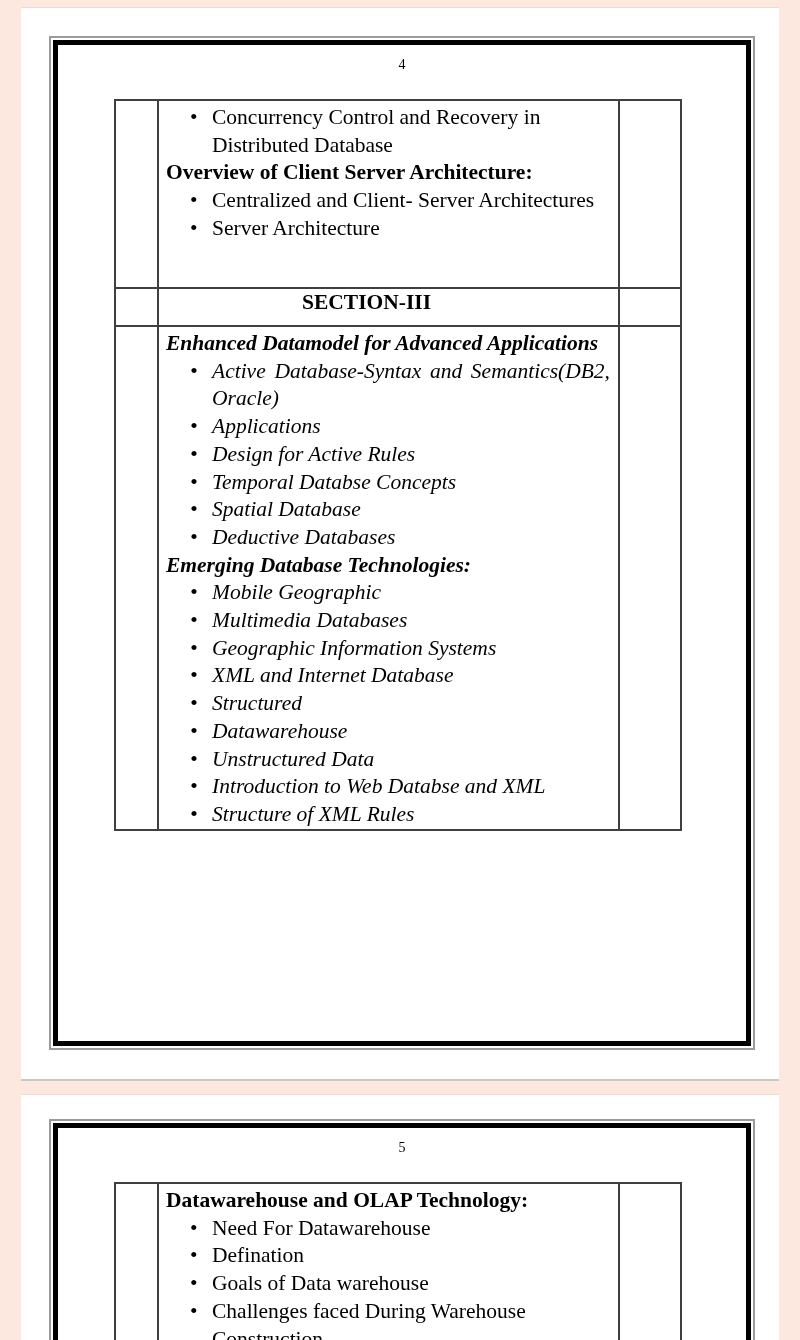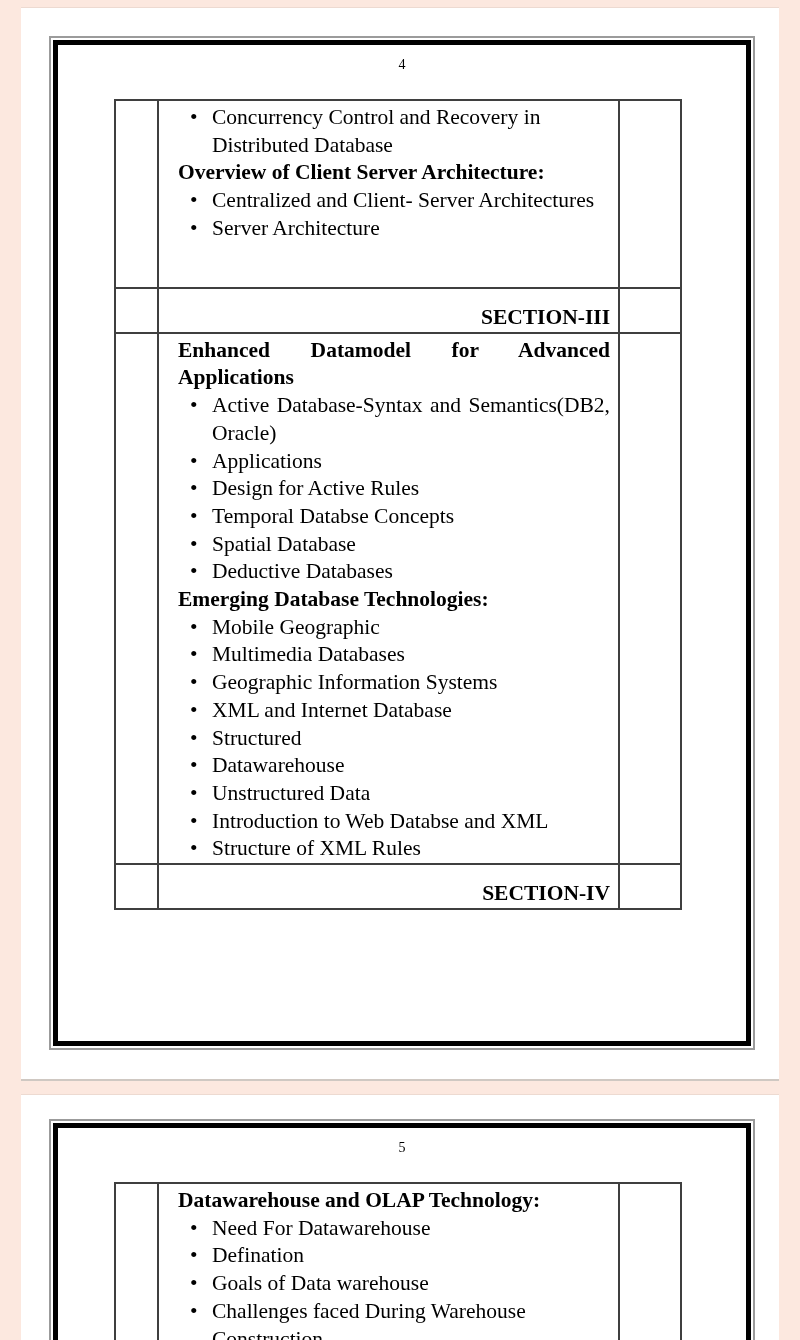--- a/index.html
+++ b/index.html
@@ -50,29 +50,29 @@
     vertical-align: top;
     font-size: 21.5px;
     line-height: 27.7px;
   }
   .col-1 { width: 43px; }
   .col-2 { width: 461px; }
   .col-3 { width: 62px; }
   td.cell-main { padding: 3px 8px 0 7px; }
   .row-a td { height: 188px; }
   .row-sec td { height: 38px; }
-  .row-c td { height: 448px; }
+  .row-c td { height: 448px; font-style: italic; }
   .row-p5 td { height: 400px; }
   td.cell-section {
     vertical-align: middle;
-    text-align: right;
+    text-align: left;
     font-weight: bold;
-    padding: 15px 8px 0 143px;
+    padding: 0 8px 0 143px;
   }
-  .tbl-heading { font-weight: bold; margin-left: 12px; }
+  .tbl-heading { font-weight: bold; }
   .li { position: relative; padding-left: 46px; }
   .li .dot { position: absolute; left: 24px; top: 0; }
   .cell-justify .li, .cell-justify .tbl-heading { text-align: justify; }
   .cell-left .li, .cell-left .tbl-heading { text-align: left; }
 </style>
 </head>
 <body>
 
 <div class="stage">
 
@@ -122,25 +122,20 @@
             <div class="li"><span class="dot">•</span><span>XML and Internet Database</span></div>
             <div class="li"><span class="dot">•</span><span>Structured</span></div>
             <div class="li"><span class="dot">•</span><span>Datawarehouse</span></div>
             <div class="li"><span class="dot">•</span><span>Unstructured Data</span></div>
             <div class="li"><span class="dot">•</span><span>Introduction to Web Databse and XML</span></div>
             <div class="li"><span class="dot">•</span><span>Structure of XML Rules</span></div>
           </td>
           <td></td>
         </tr>
 
-        <tr class="row-sec">
-          <td></td>
-          <td class="cell-section">SECTION-IV</td>
-          <td></td>
-        </tr>
       </tbody>
         </table>
     </div>
   </div>
 
   <div class="page-gap"></div>
 
   <div class="sheet sheet-5">
     <div class="page-border pb-5">
       <div class="page-num">5</div>

